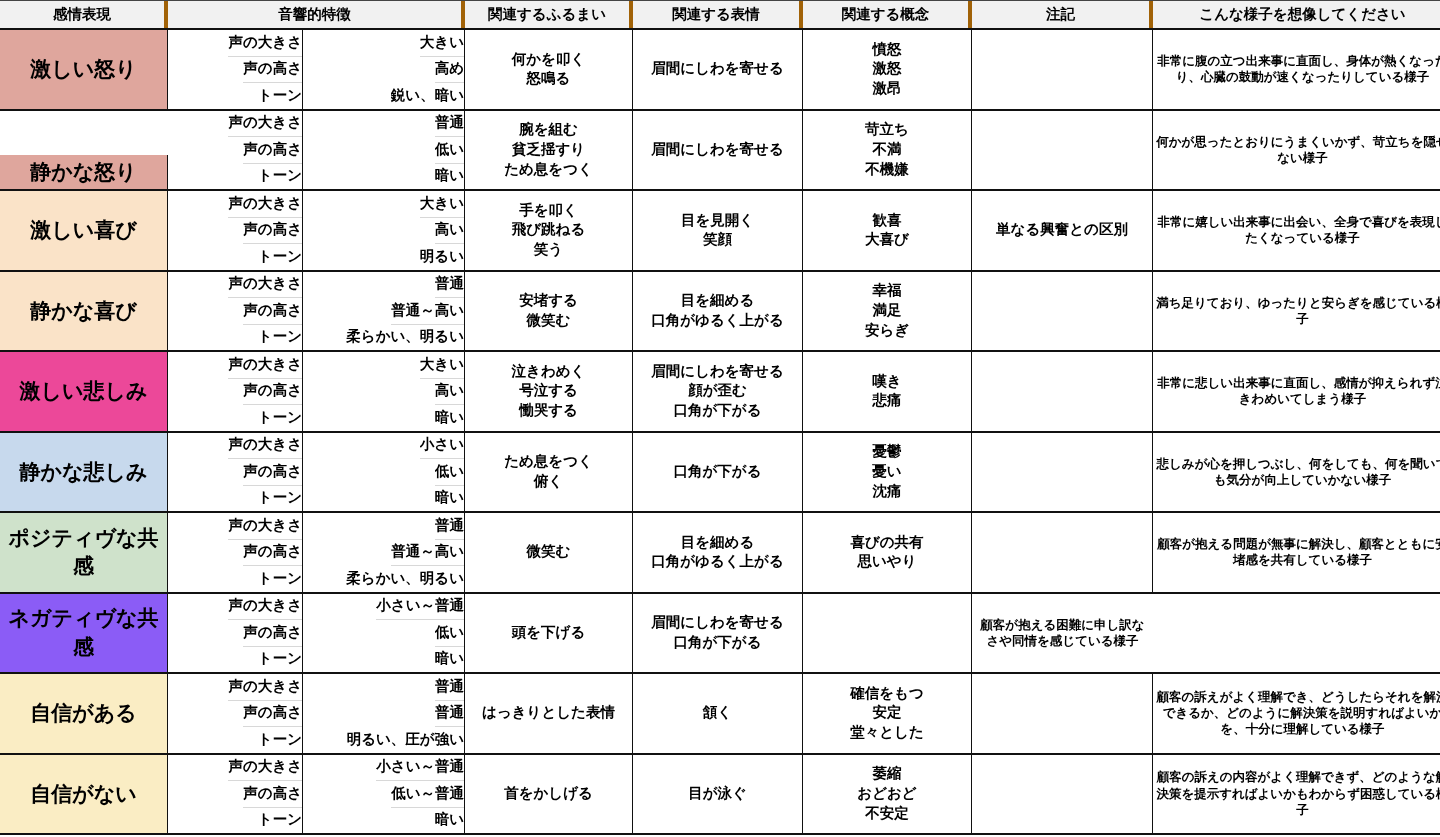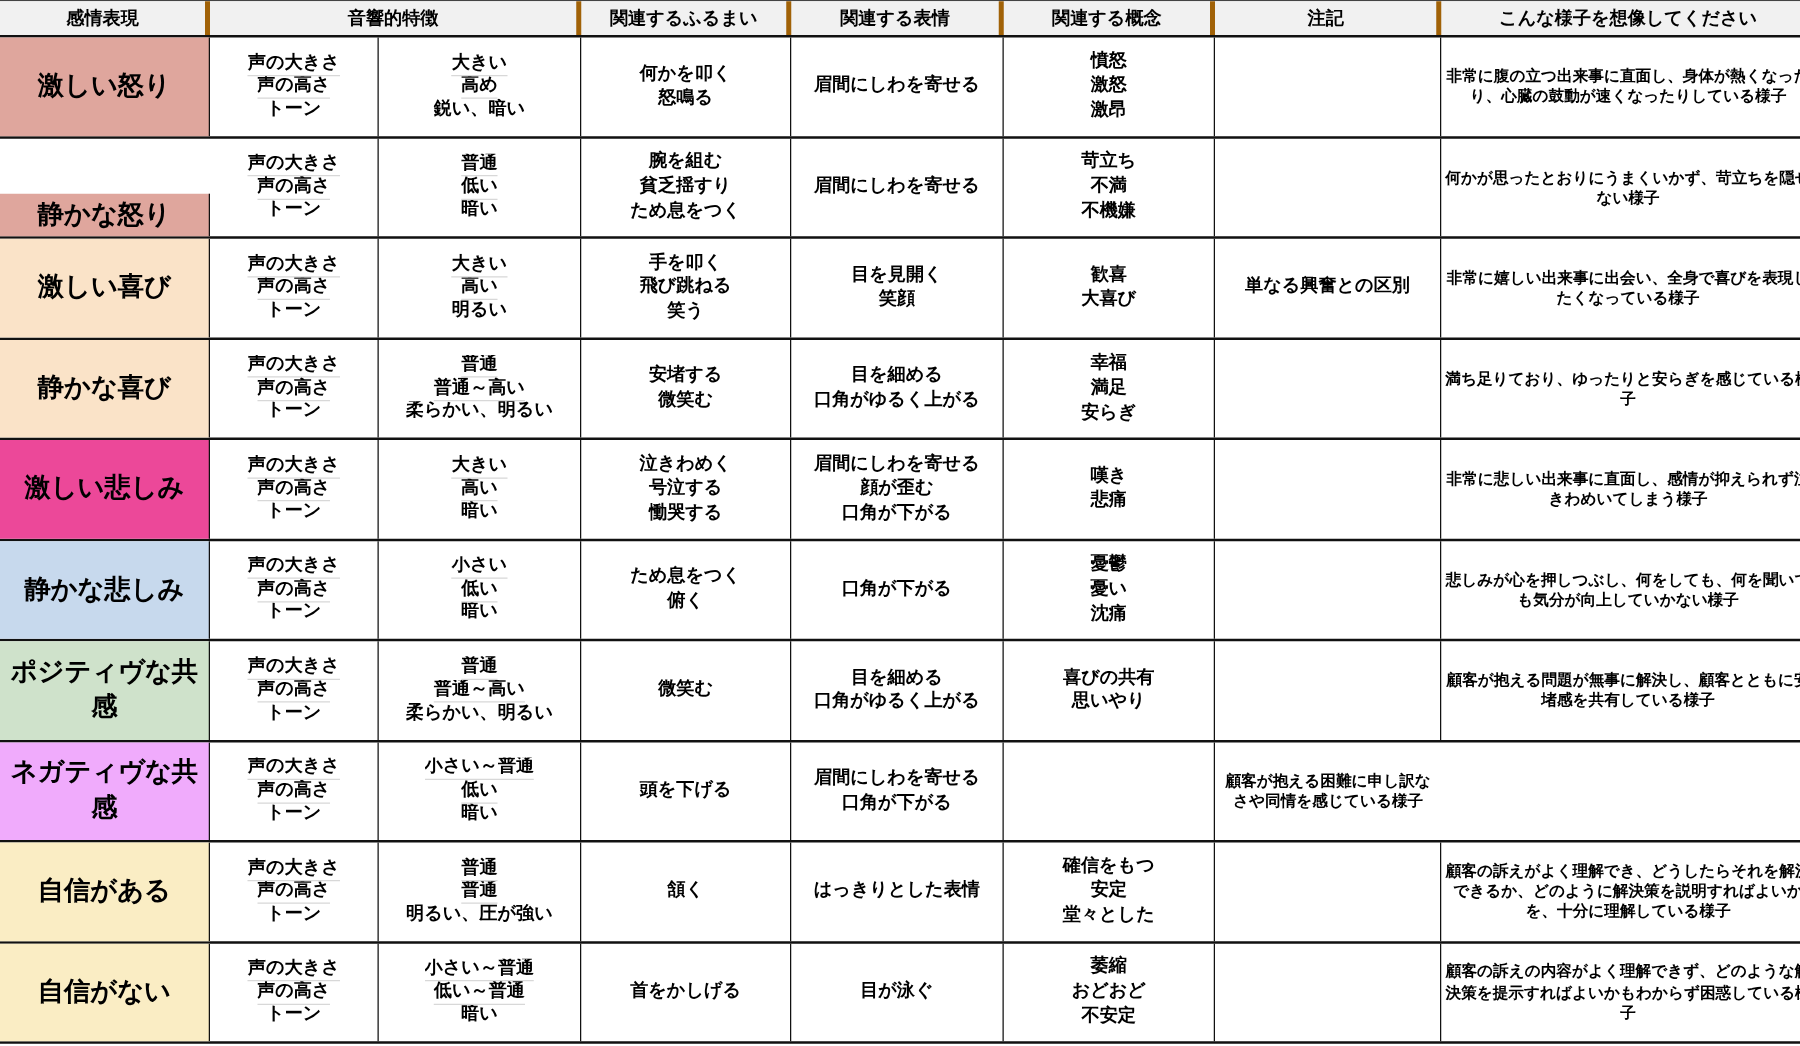--- a/index.html
+++ b/index.html
@@ -49,22 +49,22 @@
     font-size: 14.5px;
     line-height: 1.35;
     white-space: pre-line;
     overflow: hidden;
     padding: 1px 2px;
   }
   .cell:last-child { border-right: none; }
   .emotion-cell { font-size: 21px; }
   .stack-cell {
     display: flex; flex-direction: column;
-    align-items: center; justify-content: stretch;
-    padding: 12px;
+    align-items: flex-end; justify-content: stretch;
+    padding: 0;
   }
   .sub {
     flex: 1 1 0;
     display: flex; align-items: center; justify-content: center;
     text-align: center;
     font-size: 14.5px;
     white-space: nowrap;
     overflow: hidden;
   }
   .sub:not(:last-child) { border-bottom: 1px solid #d8d8d8; }
@@ -243,21 +243,21 @@
     <div class="cell">微笑む</div>
     <div class="cell">目を細める
 口角がゆるく上がる</div>
     <div class="cell">喜びの共有
 思いやり</div>
     <div class="cell note-cell"></div>
     <div class="cell imagine-cell">顧客が抱える問題が無事に解決し、顧客とともに安堵感を共有している様子</div>
   </div>
 
   <div class="grid-row row">
-    <div class="cell emotion-cell" style="background-color: #f0abfc;">ネガティヴな共感</div>
+    <div class="cell emotion-cell" style="background-color: #8b5cf6;">ネガティヴな共感</div>
     <div class="cell stack-cell">
       <div class="sub">声の大きさ</div>
       <div class="sub">声の高さ</div>
       <div class="sub">トーン</div>
     </div>
     <div class="cell stack-cell">
       <div class="sub">小さい～普通</div>
       <div class="sub">低い</div>
       <div class="sub">暗い</div>
     </div>
@@ -273,22 +273,22 @@
     <div class="cell stack-cell">
       <div class="sub">声の大きさ</div>
       <div class="sub">声の高さ</div>
       <div class="sub">トーン</div>
     </div>
     <div class="cell stack-cell">
       <div class="sub">普通</div>
       <div class="sub">普通</div>
       <div class="sub">明るい、圧が強い</div>
     </div>
+    <div class="cell">はっきりとした表情</div>
     <div class="cell">頷く</div>
-    <div class="cell">はっきりとした表情</div>
     <div class="cell">確信をもつ
 安定
 堂々とした</div>
     <div class="cell note-cell"></div>
     <div class="cell imagine-cell">顧客の訴えがよく理解でき、どうしたらそれを解決できるか、どのように解決策を説明すればよいかを、十分に理解している様子</div>
   </div>
 
   <div class="grid-row row">
     <div class="cell emotion-cell" style="background-color: rgb(250, 237, 196);">自信がない</div>
     <div class="cell stack-cell">

